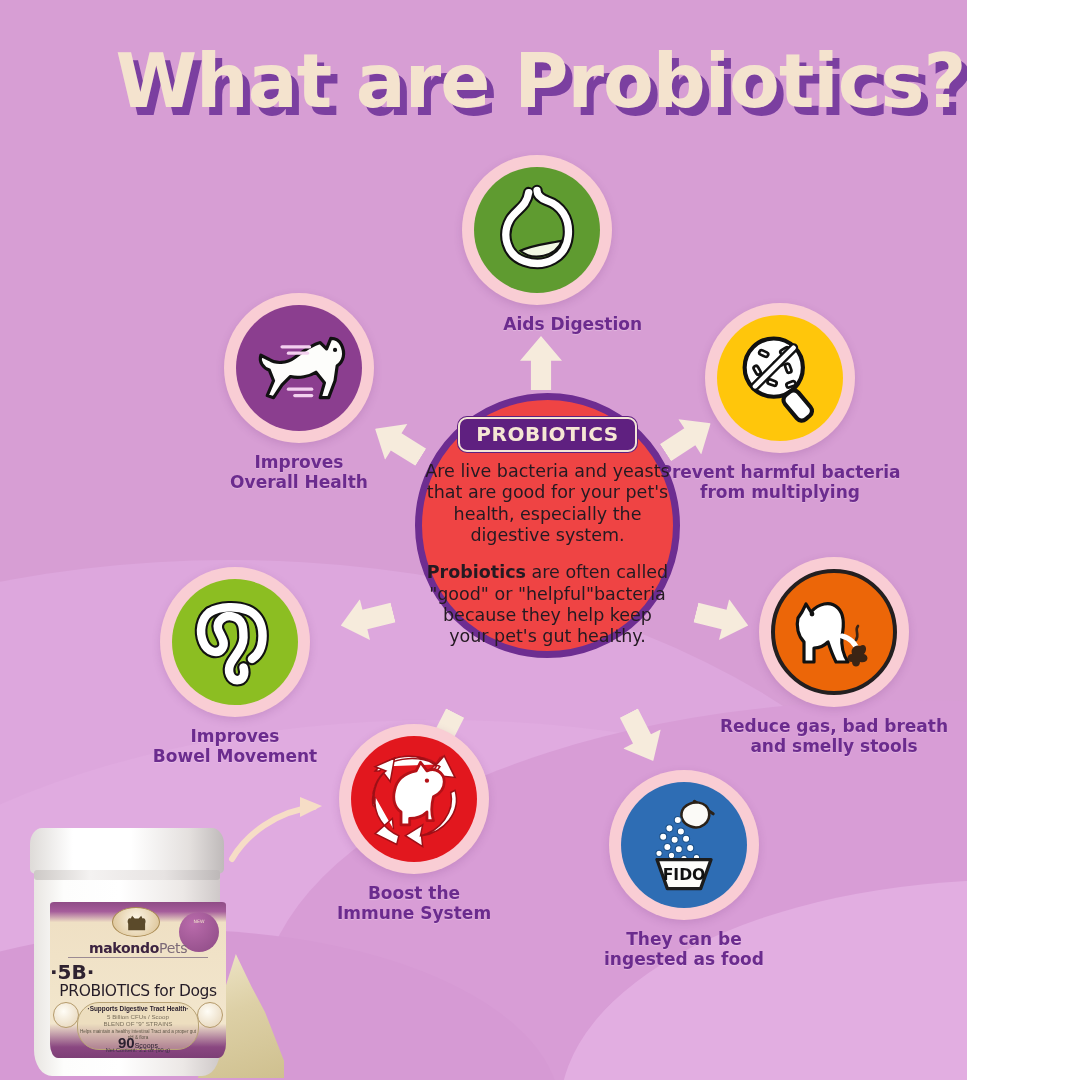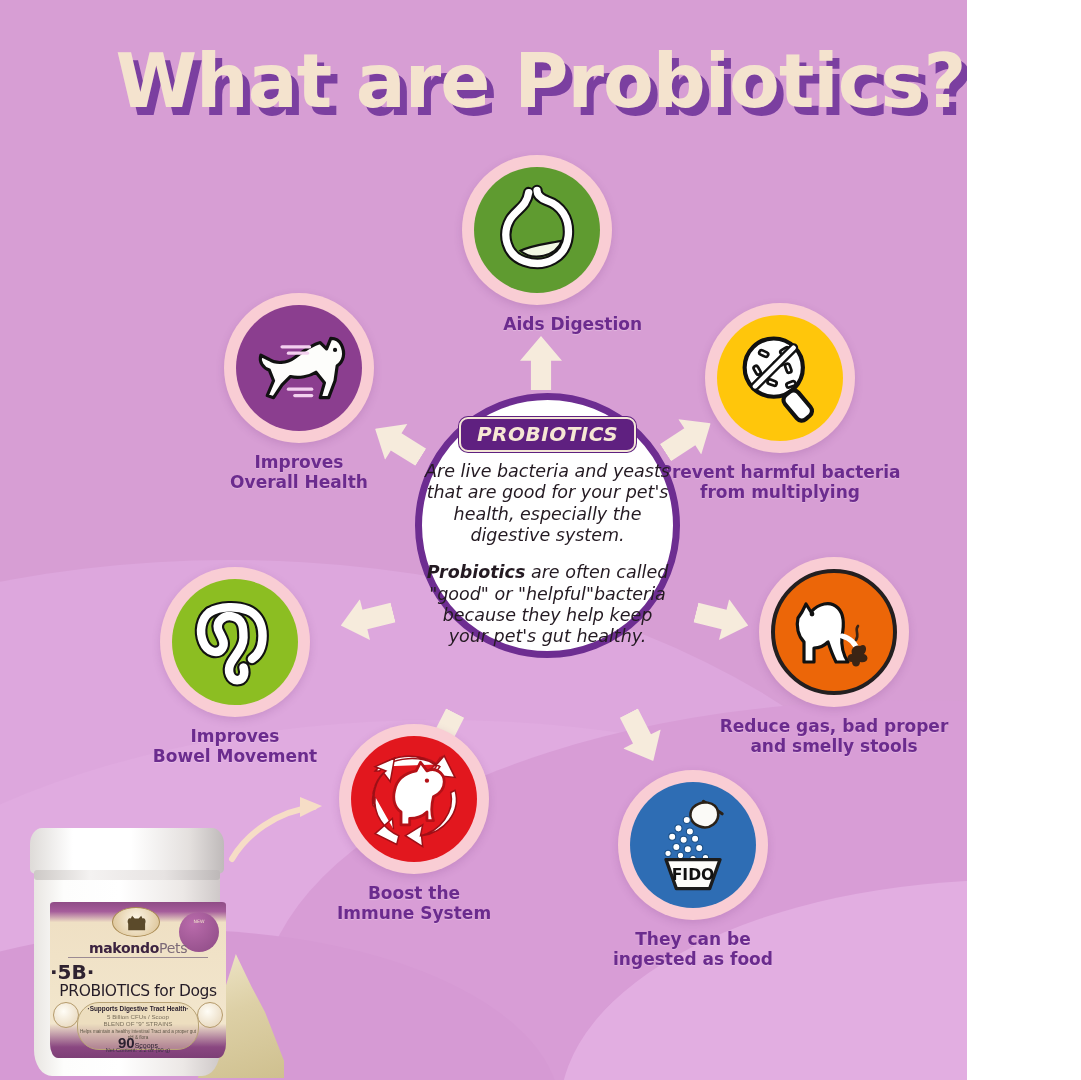--- a/index.html
+++ b/index.html
@@ -59,28 +59,27 @@
     font-family: "DejaVu Sans", sans-serif;
     z-index: 40;
   }
 
   
   .center-circle {
     position: absolute;
     left: 415px; top: 393px;
     width: 265px; height: 265px;
     border-radius: 50%;
-    background: #ffffff;
+    background: #ef4444;
     border: 7px solid #6d2d91;
     z-index: 25;
     display: flex;
     flex-direction: column;
     align-items: center;
     padding-top: 17px;
-    font-style: italic;
   }
   .center-badge {
     background: #5f2080;
     color: #f6e7d4;
     font-family: "DejaVu Sans", sans-serif;
     font-weight: bold;
     font-size: 20px;
     letter-spacing: 0.5px;
     padding: 5px 16px 6px;
     border-radius: 9px;
@@ -149,21 +148,21 @@
     white-space: nowrap;
     font-family: "DejaVu Sans", sans-serif;
     text-shadow: 0 1px 1px rgba(255,255,255,.25);
   }
   .node.wide .node-label { white-space: nowrap; }
 
   
   #node-digestion   { left: 462px; top: 155px; }
   #node-prevent     { left: 705px; top: 303px; }
   #node-reduce      { left: 759px; top: 557px; }
-  #node-food        { left: 609px; top: 770px; margin-left: 9px; }
+  #node-food        { left: 609px; top: 770px; }
   #node-immune      { left: 339px; top: 724px; }
   #node-bowel       { left: 160px; top: 567px; }
   #node-health      { left: 224px; top: 293px; }
 
   #node-digestion .node-label { margin-left: -30px; margin-right: -30px; text-align: right; }
   #node-prevent   .node-label { margin-left: -62px; margin-right: -62px; }
   #node-reduce    .node-label { margin-left: -55px; margin-right: -55px; }
   #node-food      .node-label { margin-left: -28px; margin-right: -28px; }
   #node-immune    .node-label { margin-left: -28px; margin-right: -28px; }
   #node-bowel     .node-label { margin-left: -38px; margin-right: -38px; }
@@ -400,21 +399,21 @@
         <svg viewBox="0 0 100 100" width="100" height="100">
           <path d="M18 30 L22 22 L27 30 C34 22 46 18 54 26 C60 32 60 44 58 54 C57 64 60 74 64 80 L52 80 C48 72 46 66 44 60 C40 64 34 66 30 66 L30 80 L20 80 L20 60 C14 54 12 44 14 36 Z" fill="#fff" stroke="#111" stroke-width="3.2" stroke-linejoin="round"></path>
           <circle cx="28" cy="32" r="2.4" fill="#111"></circle>
           <path d="M58 54 C66 56 72 62 74 70" fill="none" stroke="#fff" stroke-width="5" stroke-linecap="round"></path>
           <path d="M76 64 C82 60 84 68 80 72 C86 74 84 82 76 80 C76 86 68 86 68 80 C62 80 62 72 68 72 C66 66 72 62 76 64 Z" fill="#3b2414"></path>
           <path d="M72 58 C76 52 70 48 74 44" fill="none" stroke="#3b2414" stroke-width="2.6" stroke-linecap="round"></path>
         </svg>
       </div>
     </div>
     <div class="node-label">
-      <span>Reduce gas, bad proper</span><br>
+      <span>Reduce gas, bad breath</span><br>
       <span>and smelly stools</span>
     </div>
   </div>
 
   <div class="node" id="node-food">
     <div class="ring">
       <div class="disc" style="background:#2e6db4;">
         <svg viewBox="0 0 100 100" width="104" height="104">
           <path d="M60 8 L78 20" stroke="#2a2118" stroke-width="3" stroke-linecap="round"></path>
           <path d="M50 14 C58 6 72 8 74 18 C76 28 66 36 56 32 C48 29 45 21 50 14 Z" fill="#fbfaf7" stroke="#2a2118" stroke-width="2.4"></path>

